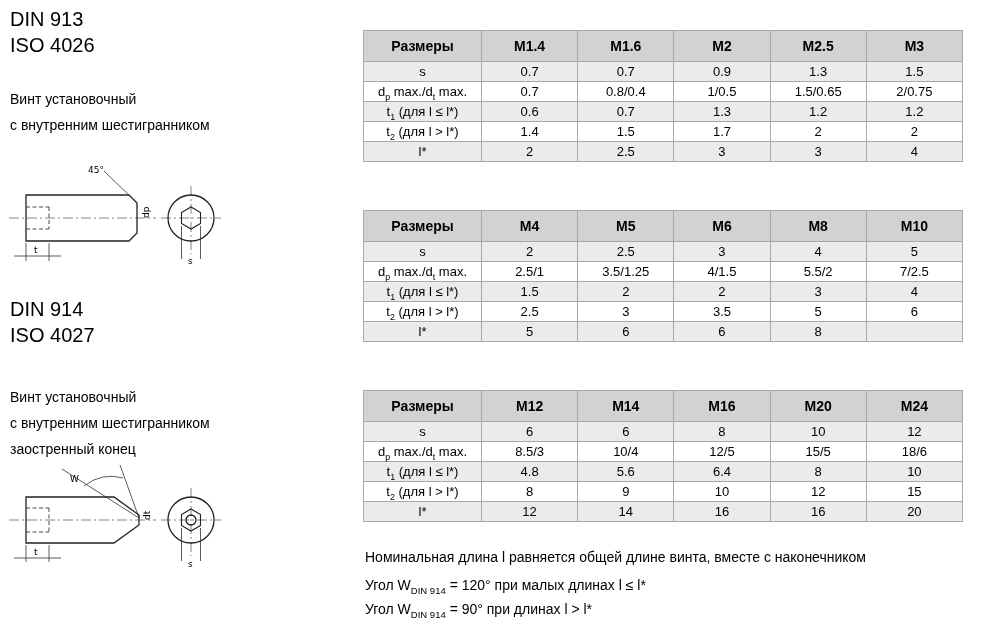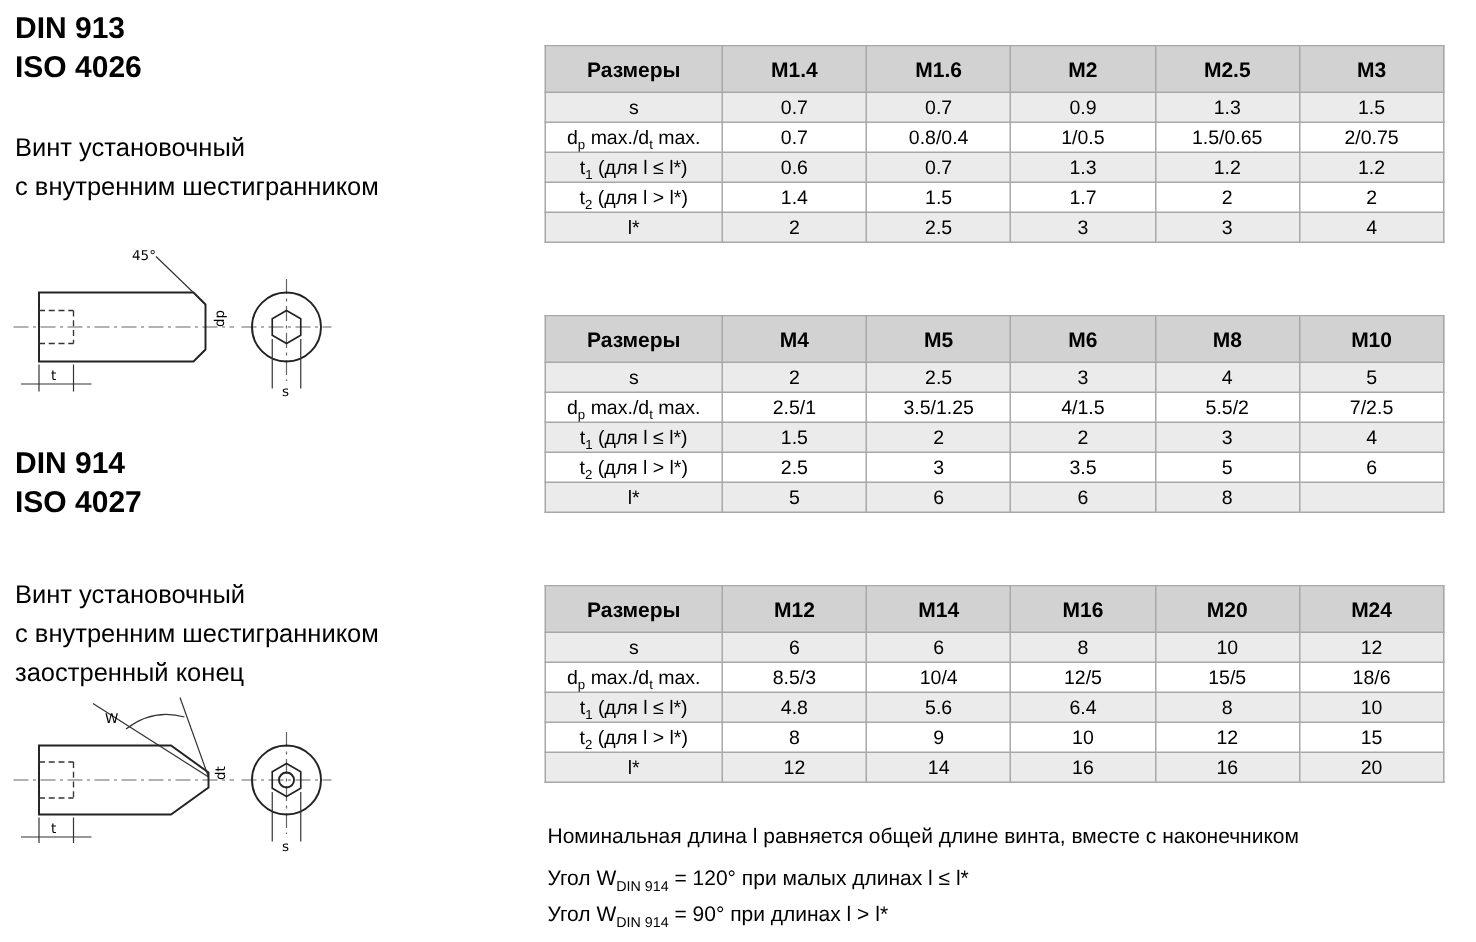--- a/index.html
+++ b/index.html
@@ -2,22 +2,22 @@
 <html><head>
 <meta charset="utf-8">
 <style>
   *{box-sizing:border-box;margin:0;padding:0}
   html,body{background:#fff}
   body{width:984px;height:628px;position:relative;overflow:hidden;
        font-family:"Liberation Sans",sans-serif;color:#000}
   .abs{position:absolute}
 
   
-  .std-heading{font-size:20px;font-weight:bold;line-height:26px}
-  .desc{font-size:17px;line-height:26px}
+  .std-heading{font-size:20px;font-weight:normal;line-height:26px}
+  .desc{font-size:14px;line-height:26px}
   #din1{left:10px;top:6px}
   #desc1{left:10px;top:86px}
   #draw1{left:6px;top:164px}
   #din2{left:10px;top:296px}
   #desc2{left:10px;top:384px}
   #draw2{left:6px;top:462px}
 
   
   .tblwrap{left:363px;width:600px}
   #tbl0{top:30px}

